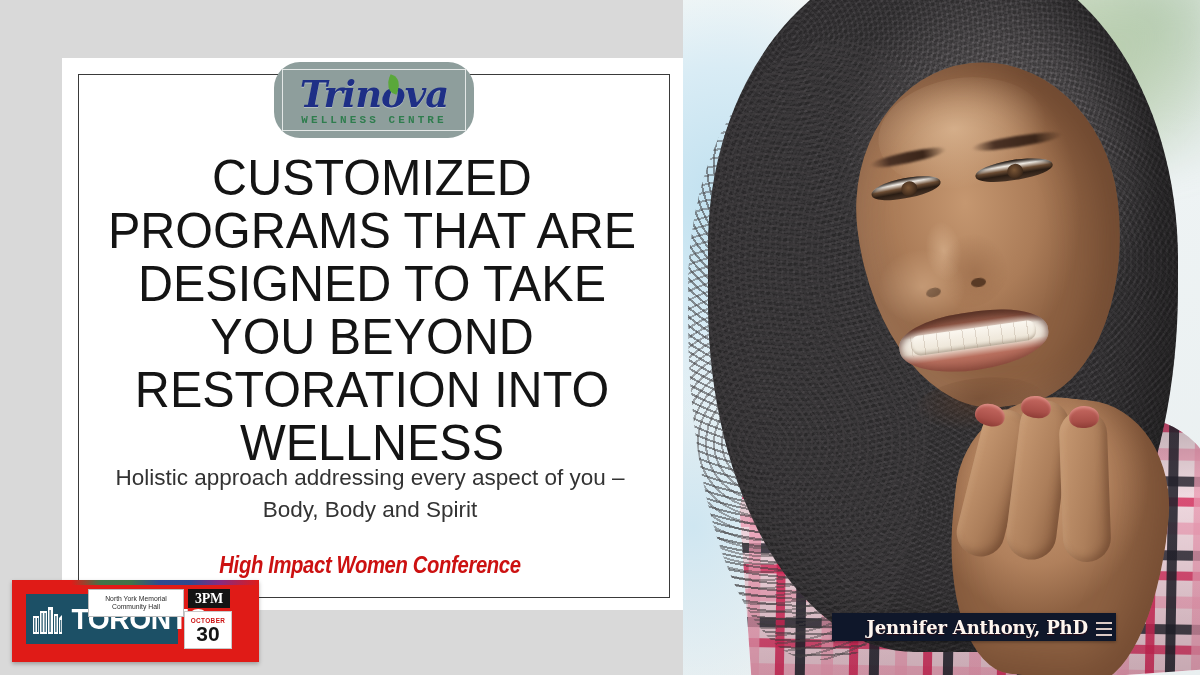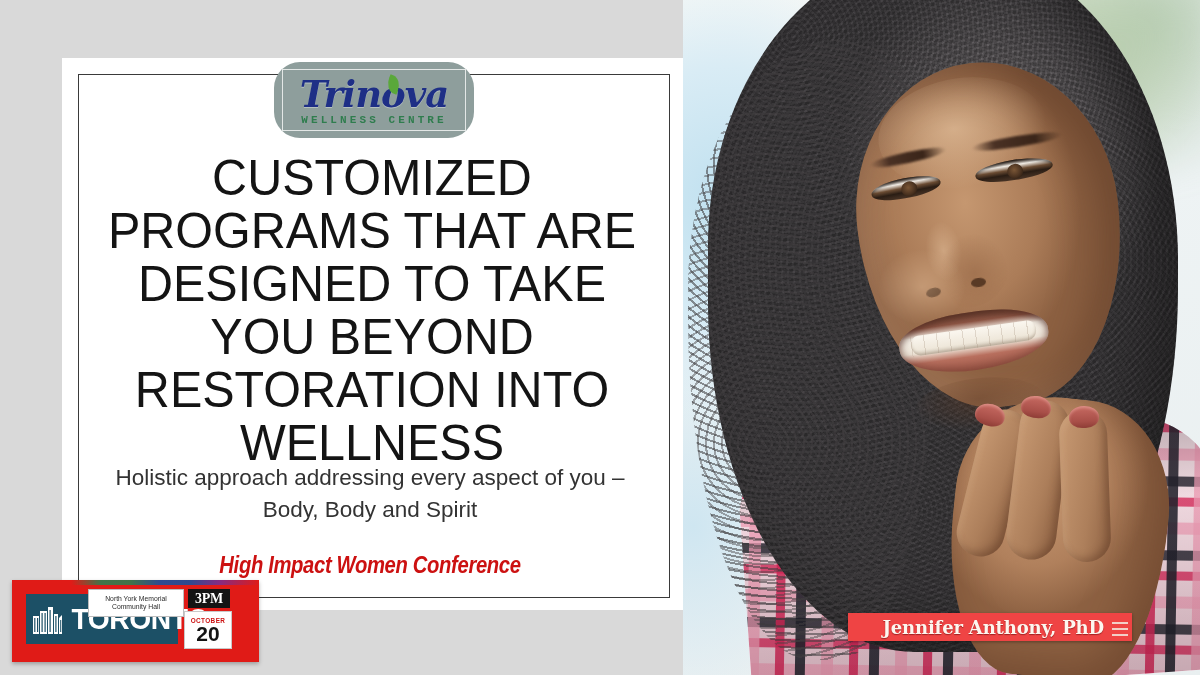--- a/index.html
+++ b/index.html
@@ -439,23 +439,22 @@
     font-family: "Liberation Sans", sans-serif;
     font-size: 21px; font-weight: bold;
     color: #141414; line-height: 1;
   }
 
   
   .name-banner {
     position: absolute;
     left: 832px; top: 613px;
     width: 284px; height: 28px;
-    background: #ef4444;
+    background: #0f172a;
     box-shadow: 0 1px 3px rgba(0,0,0,0.35);
-    margin-left: 16px;
   }
   .name-text {
     position: absolute;
     left: 0; top: 0;
     width: 100%; height: 100%;
     display: flex; align-items: center; justify-content: flex-end;
     padding-right: 22px;
     box-sizing: border-box;
     font-family: "DejaVu Serif", serif;
     font-weight: bold;
@@ -565,21 +564,21 @@
 
     <div class="venue-card">
       <div class="venue-line">North York Memorial</div>
       <div class="venue-line">Community Hall</div>
     </div>
 
     <div class="time-tab">3PM</div>
 
     <div class="cal">
       <div class="cal-month">OCTOBER</div>
-      <div class="cal-day">20</div>
+      <div class="cal-day">30</div>
     </div>
   </div>
 
   <div class="name-banner">
     <div class="name-text">Jennifer Anthony, PhD</div>
     <div class="banner-ticks"></div>
   </div>
 
 </div>
 

